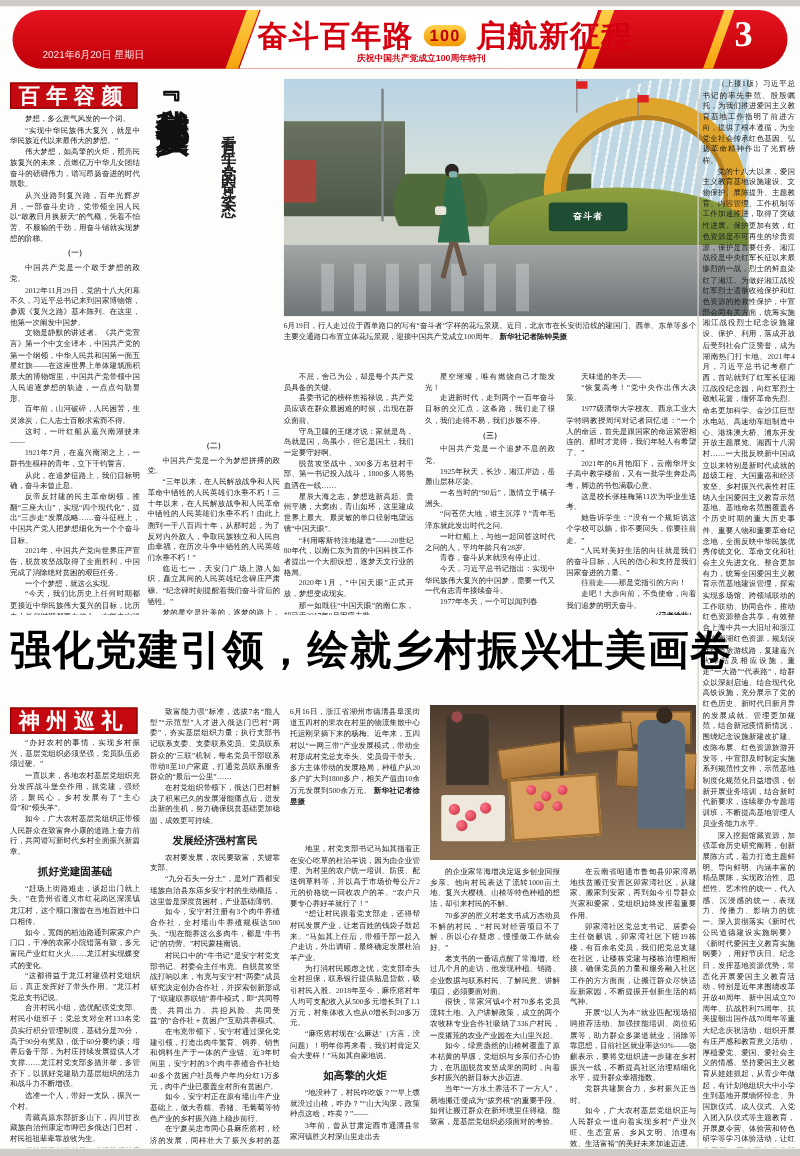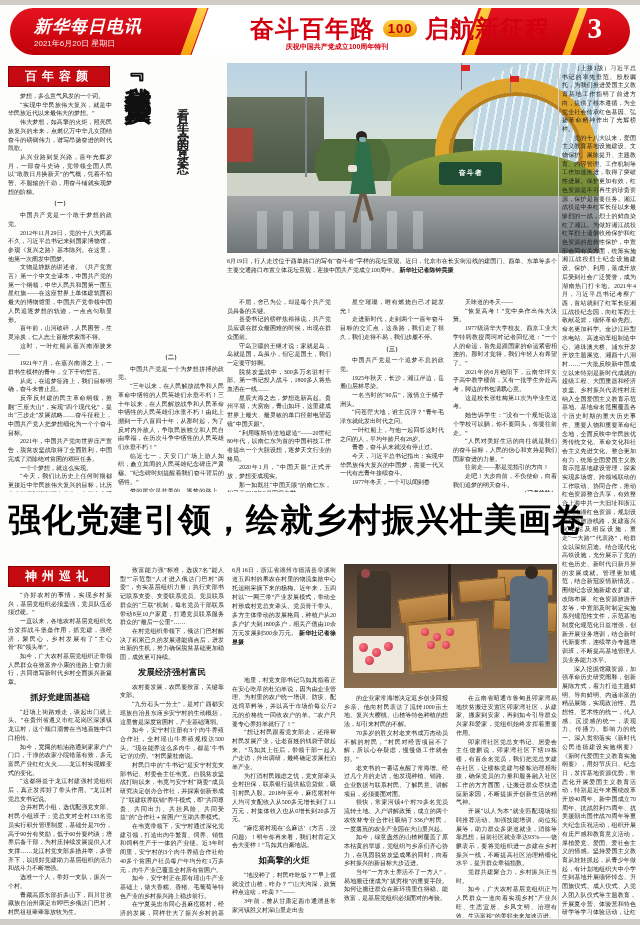--- a/index.html
+++ b/index.html
@@ -11,35 +11,35 @@
             background:linear-gradient(180deg,#e51420,#c00008);overflow:hidden;}
   .mh-white{position:absolute;left:190px;top:0;width:270px;height:47px;background:#fff;
             transform:skewX(-20deg);}
   .mh-gold-l{position:absolute;left:178px;top:-4px;width:10px;height:60px;background:linear-gradient(180deg,#ffd34d,#f59a00);transform:skewX(-20deg);}
   .mh-gold-r{position:absolute;left:462px;top:-4px;width:10px;height:60px;background:linear-gradient(180deg,#ffd34d,#f59a00);transform:skewX(-20deg);}
   .mh-gold-r2{position:absolute;left:560px;top:-4px;width:8px;height:60px;background:linear-gradient(180deg,#ffd34d,#f59a00);transform:skewX(-20deg);}
   .mh-logo{position:absolute;left:24px;top:7px;color:#fff;font-weight:900;font-size:17px;
            font-style:italic;letter-spacing:1px;font-family:"Liberation Serif",serif;}
   .mh-date{position:absolute;left:24px;top:30px;color:#ffe9e9;font-size:8px;font-family:"Liberation Sans",sans-serif;}
   .mh-title{position:absolute;left:196px;top:5px;width:262px;text-align:center;color:#d40010;
-            font-weight:900;font-size:24px;font-family:"Liberation Sans",sans-serif;letter-spacing:1px;white-space:nowrap;margin-left:44px;}
+            font-weight:900;font-size:24px;font-family:"Liberation Sans",sans-serif;letter-spacing:1px;white-space:nowrap;}
   .mh-emblem{display:inline-block;background:linear-gradient(180deg,#ffd34d,#f09500);color:#c00008;
              border-radius:9px;font-size:13px;font-weight:900;padding:1px 5px;vertical-align:4px;}
   .mh-sub{position:absolute;left:196px;top:34px;width:262px;text-align:center;color:#d40010;
           font-size:7px;font-weight:bold;font-family:"Liberation Sans",sans-serif;}
   .mh-page{position:absolute;right:28px;top:4px;color:#fff;font-size:29px;font-weight:900;
            font-family:"Liberation Serif",serif;}
   
   .col{position:absolute;overflow:hidden;font-size:6px;line-height:8.7px;text-align:justify;}
   .col p{margin:0;text-indent:2em;}
   .col p.c{text-align:center;text-indent:0;font-weight:bold;margin:3px 0;}
   .col p.h{text-align:center;text-indent:0;font-weight:900;font-size:8.5px;line-height:11px;
            font-family:"Liberation Sans",sans-serif;margin:5px 0;}
   .col p.r{text-align:right;text-indent:0;font-weight:bold;}
-  .label-box{position:absolute;background:#c40a10;color:#fff;font-weight:900;font-size:12px;
+  .label-box{position:absolute;background:#c40a10;color:#fff;font-weight:900;font-size:17px;
              letter-spacing:5px;text-align:center;line-height:19px;height:19px;
              font-family:"Liberation Sans",sans-serif;border:1px solid #8e0000;}
   
   .vh-wrap{position:absolute;left:116px;top:64px;width:108px;height:280px;display:flex;flex-direction:row;}
   .vh-main{writing-mode:vertical-rl;font-size:27px;font-weight:900;letter-spacing:2px;
            font-family:"Liberation Serif",serif;color:#111;margin-left:4px;}
   .vh-kicker{writing-mode:vertical-rl;font-size:12px;font-weight:bold;letter-spacing:6px;
              color:#222;margin-left:18px;margin-top:34px;font-family:"Liberation Sans",sans-serif;}
   
   .photo{position:absolute;overflow:hidden;}
@@ -98,21 +98,20 @@
 
 <div class="page">
   <div class="edge" style="top:0;height:5px"></div>
   <div class="edge" style="top:919px;height:6px"></div>
 
   <div class="masthead">
     <div class="mh-gold-l"></div>
     <div class="mh-white"></div>
     <div class="mh-gold-r"></div>
     <div class="mh-gold-r2"></div>
-    <div class="mh-logo">新华每日电讯</div>
     <div class="mh-date">2021年6月20日 星期日</div>
     <div class="mh-title"><span>奋斗百年路</span> <span class="mh-emblem">100</span> <span>启航新征程</span></div>
     <div class="mh-sub">庆祝中国共产党成立100周年特刊</div>
     <div class="mh-page">3</div>
   </div>
 
   <div class="label-box" style="left:8px;top:66px;width:100px">百年容颜</div>
   <div class="col" style="left:8px;top:92px;width:104px;height:400px">
       <p>梦想，多么意气风发的一个词。</p>
       <p>“实现中华民族伟大复兴，就是中华民族近代以来最伟大的梦想。”</p>

